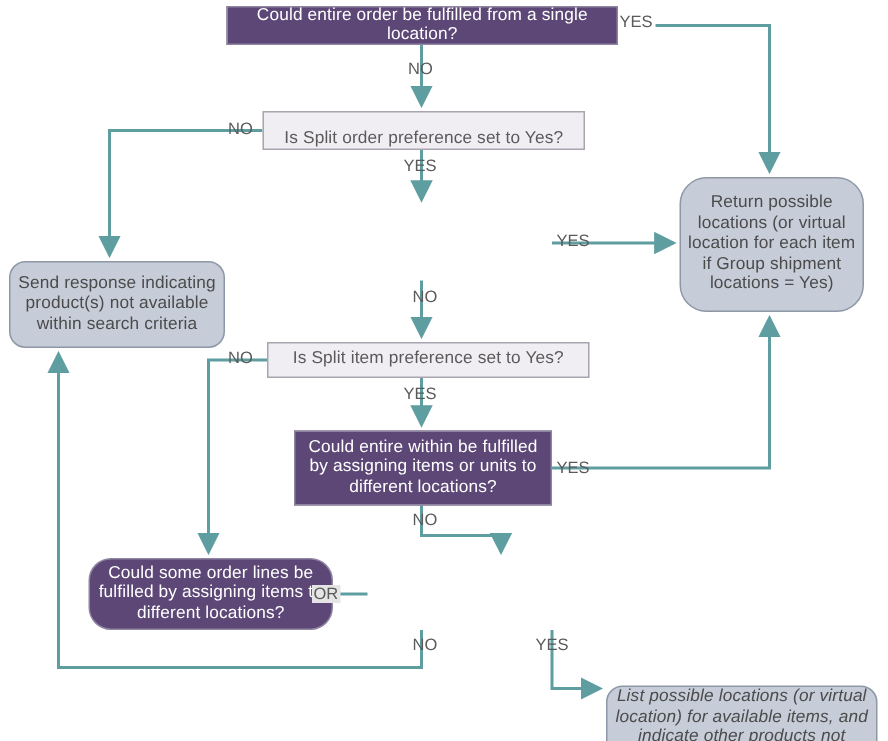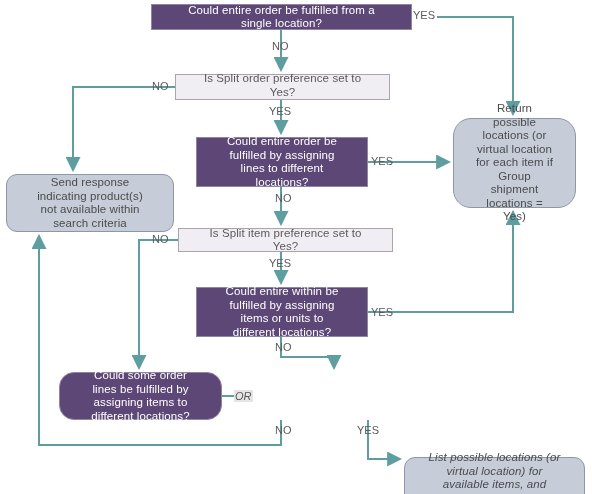--- a/index.html
+++ b/index.html
@@ -33,21 +33,21 @@
     display: flex;
     align-items: center;
     justify-content: center;
     text-align: center;
     line-height: 13.5px;
     letter-spacing: 0.1px;
   }
   .node-text {
     display: block;
     width: 100%;
-    padding: 0 21px;
+    padding: 0 4px;
     box-sizing: border-box;
   }
   .decision {
     background: #5c4776;
     border: 1px solid #8f85a0;
     color: #ffffff;
     font-size: 11.5px;
   }
   .pref {
     background: #f1eef3;
@@ -114,56 +114,53 @@
   </svg>
 
   <div class="node decision" style="left:151px; top:4px; width:261px; height:26px;">
     <span class="node-text">Could entire order be fulfilled from a single location?</span>
   </div>
 
   <div class="node pref" style="left:175px; top:74px; width:215px; height:26px;align-items:flex-end;">
     <span class="node-text">Is Split order preference set to Yes?</span>
   </div>
 
-  <div class="node decision" style="left:196px; top:137px; width:172px; height:50px;">
-    <span class="node-text">Could entire order be fulfilled by assigning lines to different locations?</span>
-  </div>
 
   <div class="node pref" style="left:178px; top:228px; width:215px; height:24px;">
     <span class="node-text">Is Split item preference set to Yes?</span>
   </div>
 
   <div class="node decision" style="left:196px; top:287px; width:172px; height:50px;">
     <span class="node-text">Could entire within be fulfilled by assigning items or units to different locations?</span>
   </div>
 
   <div class="node decision" style="left:59px; top:372px; width:163px; height:48px;border-radius:15px;">
     <span class="node-text">Could some order lines be fulfilled by assigning items to different locations?</span>
   </div>
 
 
   <div class="node terminal" style="left:453px; top:118px; width:123px; height:90px;border-radius:18px;">
     <span class="node-text">Return possible locations (or virtual location for each item if Group shipment locations = Yes)</span>
   </div>
 
-  <div class="node terminal" style="left:6px; top:174px; width:168px; height:58px;">
+  <div class="node terminal" style="left:6px; top:174px; width:144px; height:58px;">
     <span class="node-text">Send response indicating product(s) not available within search criteria</span>
   </div>
 
   <div class="node terminal" style="left:404px; top:457px; width:181px; height:56px;font-style:italic;">
     <span class="node-text">List possible locations (or virtual location) for available items, and indicate other products not available</span>
   </div>
 
   <div class="edge-label" style="left:413px; top:9px;">YES</div>
   <div class="edge-label" style="left:272px; top:40px;">NO</div>
   <div class="edge-label" style="left:152px; top:80px;">NO</div>
   <div class="edge-label" style="left:269px; top:105px;">YES</div>
   <div class="edge-label" style="left:371px; top:155px;">YES</div>
   <div class="edge-label" style="left:275px; top:192px;">NO</div>
   <div class="edge-label" style="left:152px; top:233px;">NO</div>
   <div class="edge-label" style="left:269px; top:257px;">YES</div>
   <div class="edge-label" style="left:371px; top:306px;">YES</div>
   <div class="edge-label" style="left:275px; top:341px;">NO</div>
-  <div class="edge-label" style="left:234px; top:390px; background:#e5e5e5; padding:0 1px;font-style:italic;">OR</div>
+  <div class="edge-label" style="left:208px; top:390px; background:#e5e5e5; padding:0 1px;">OR</div>
   <div class="edge-label" style="left:275px; top:424px;">NO</div>
   <div class="edge-label" style="left:357px; top:424px;">YES</div>
 
 </div>
 
 </body></html>

